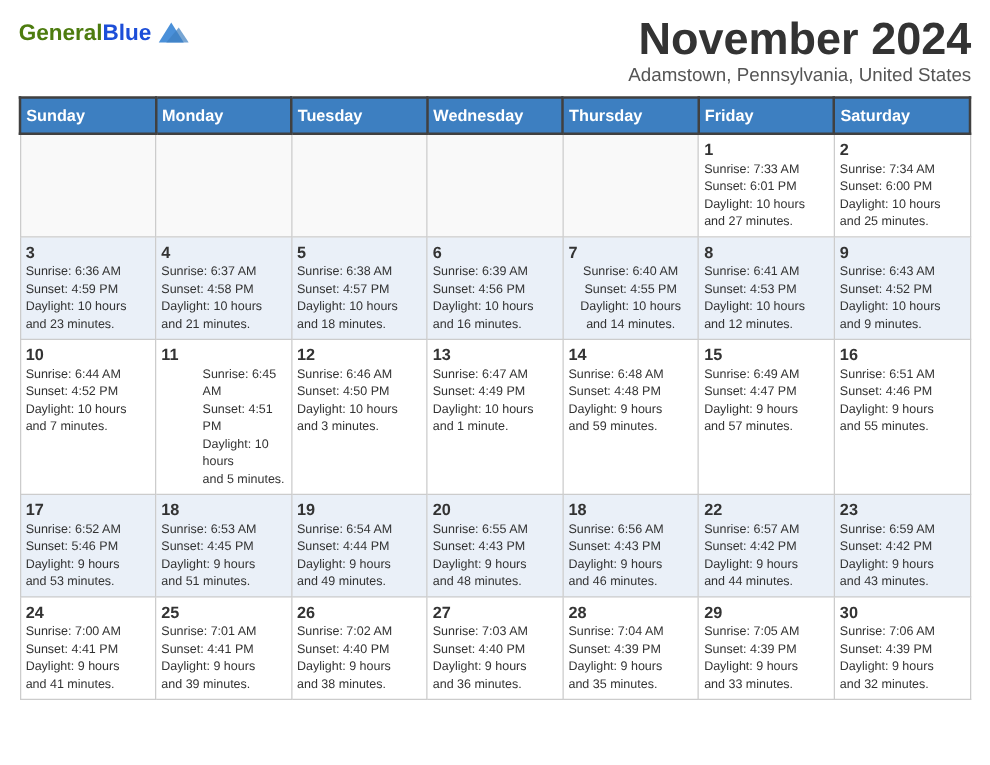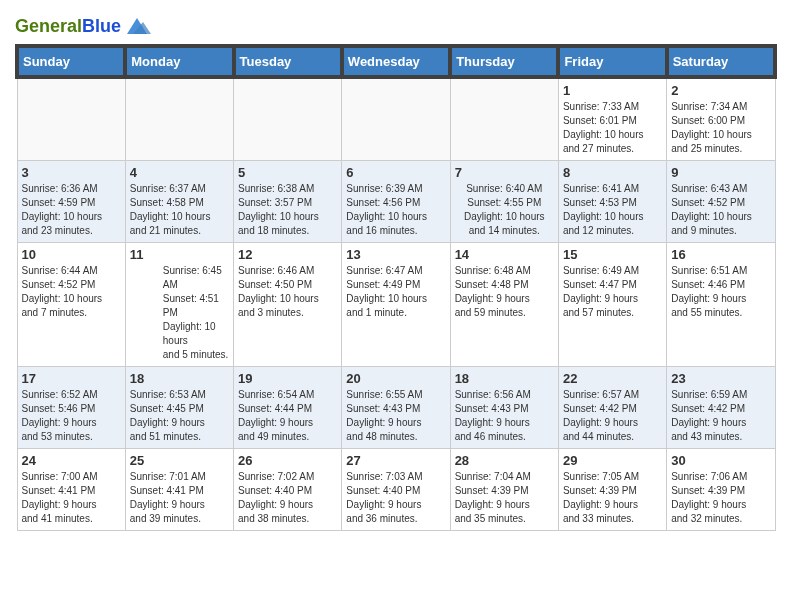--- a/index.html
+++ b/index.html
@@ -46,21 +46,21 @@
       border-collapse: collapse;
       table-layout: fixed;
     }
     th {
       background-color: #3d7fc1;
       color: #fff;
       font-size: 13px;
       font-weight: bold;
       padding: 6px 4px;
       text-align: left;
-      border: 4px solid #404040;
+      border: 2px solid #404040;
     }
     td {
       border: 1px solid #ccc;
       vertical-align: top;
       padding: 4px 4px;
       height: 80px;
       font-size: 10.5px;
       color: #333;
       background: #fff;
     }
@@ -90,20 +90,24 @@
     <div style="display:flex;align-items:center;">
       <span class="logo-text">
         <span>General</span><span style="color:#1d4ed8;">Blue</span>
       </span>
       <svg width="28" height="20" viewBox="0 0 28 20" style="margin-left:2px;">
         <polygon points="4,18 14,2 24,18" fill="#4a90d9"></polygon>
         <polygon points="10,18 20,6 28,18" fill="#3d7fc1" opacity="0.7"></polygon>
       </svg>
     </div>
   </div>
+  <div class="title-block">
+    <div class="month-title">November 2024</div>
+    <div class="location">Adamstown, Pennsylvania, United States</div>
+  </div>
 </div>
 
 <table>
   <thead>
     <tr>
     <th>Sunday</th>
         <th>Monday</th>
         <th>Tuesday</th>
         <th>Wednesday</th>
         <th>Thursday</th>
@@ -144,21 +148,21 @@
         <td class="alt-row">
           <span class="day-num">4</span>
           <div class="day-info" style="white-space: pre-line;">Sunrise: 6:37 AM
 Sunset: 4:58 PM
 Daylight: 10 hours
 and 21 minutes.</div>
         </td>
         <td class="alt-row">
           <span class="day-num">5</span>
           <div class="day-info" style="white-space: pre-line;">Sunrise: 6:38 AM
-Sunset: 3:57 PM
+Sunset: 4:57 PM
 Daylight: 10 hours
 and 18 minutes.</div>
         </td>
         <td class="alt-row">
           <span class="day-num">6</span>
           <div class="day-info" style="white-space: pre-line;">Sunrise: 6:39 AM
 Sunset: 4:56 PM
 Daylight: 10 hours
 and 16 minutes.</div>
         </td>

